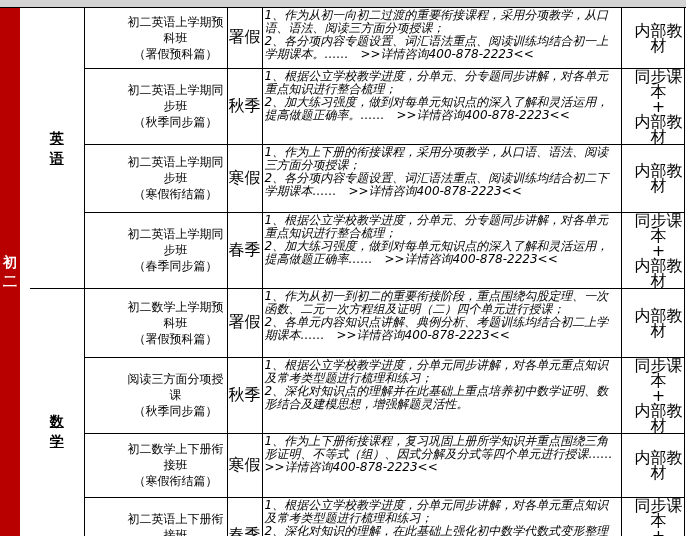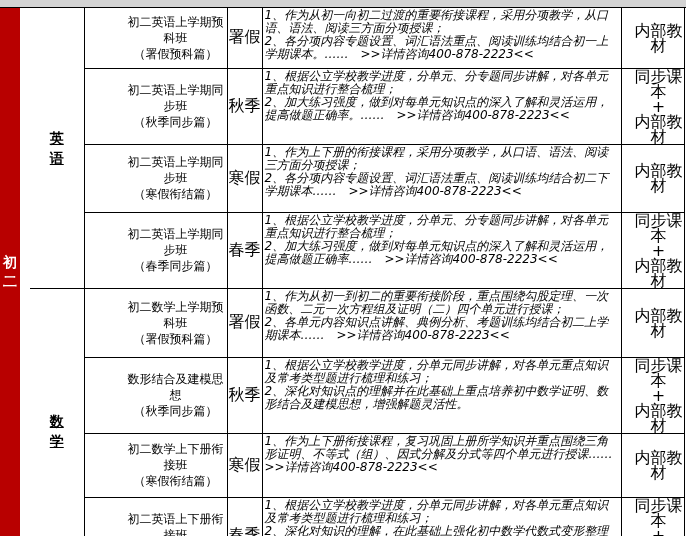--- a/index.html
+++ b/index.html
@@ -130,21 +130,21 @@
           <div>初二数学上学期预科班</div>
           <div>（署假预科篇）</div>
         </td>
         <td class="season">署假</td>
         <td class="desc">1、作为从初一到初二的重要衔接阶段，重点围绕勾股定理、一次函数、二元一次方程组及证明（二）四个单元进行授课；
 2、各单元内容知识点讲解、典例分析、考题训练均结合初二上学期课本……　&gt;&gt;详情咨询400-878-2223&lt;&lt;</td>
         <td class="mat">内部教材</td>
       </tr>
       <tr class="r6">
         <td class="course">
-          <div>数形结合及建模思想</div>
+          <div>阅读三方面分项授课</div>
           <div>（秋季同步篇）</div>
         </td>
         <td class="season">秋季</td>
         <td class="desc">1、根据公立学校教学进度，分单元同步讲解，对各单元重点知识及常考类型题进行梳理和练习；
 2、深化对知识点的理解并在此基础上重点培养初中数学证明、数形结合及建模思想，增强解题灵活性。</td>
         <td class="mat">同步课本
 +
 内部教材</td>
       </tr>
       <tr class="r7">

